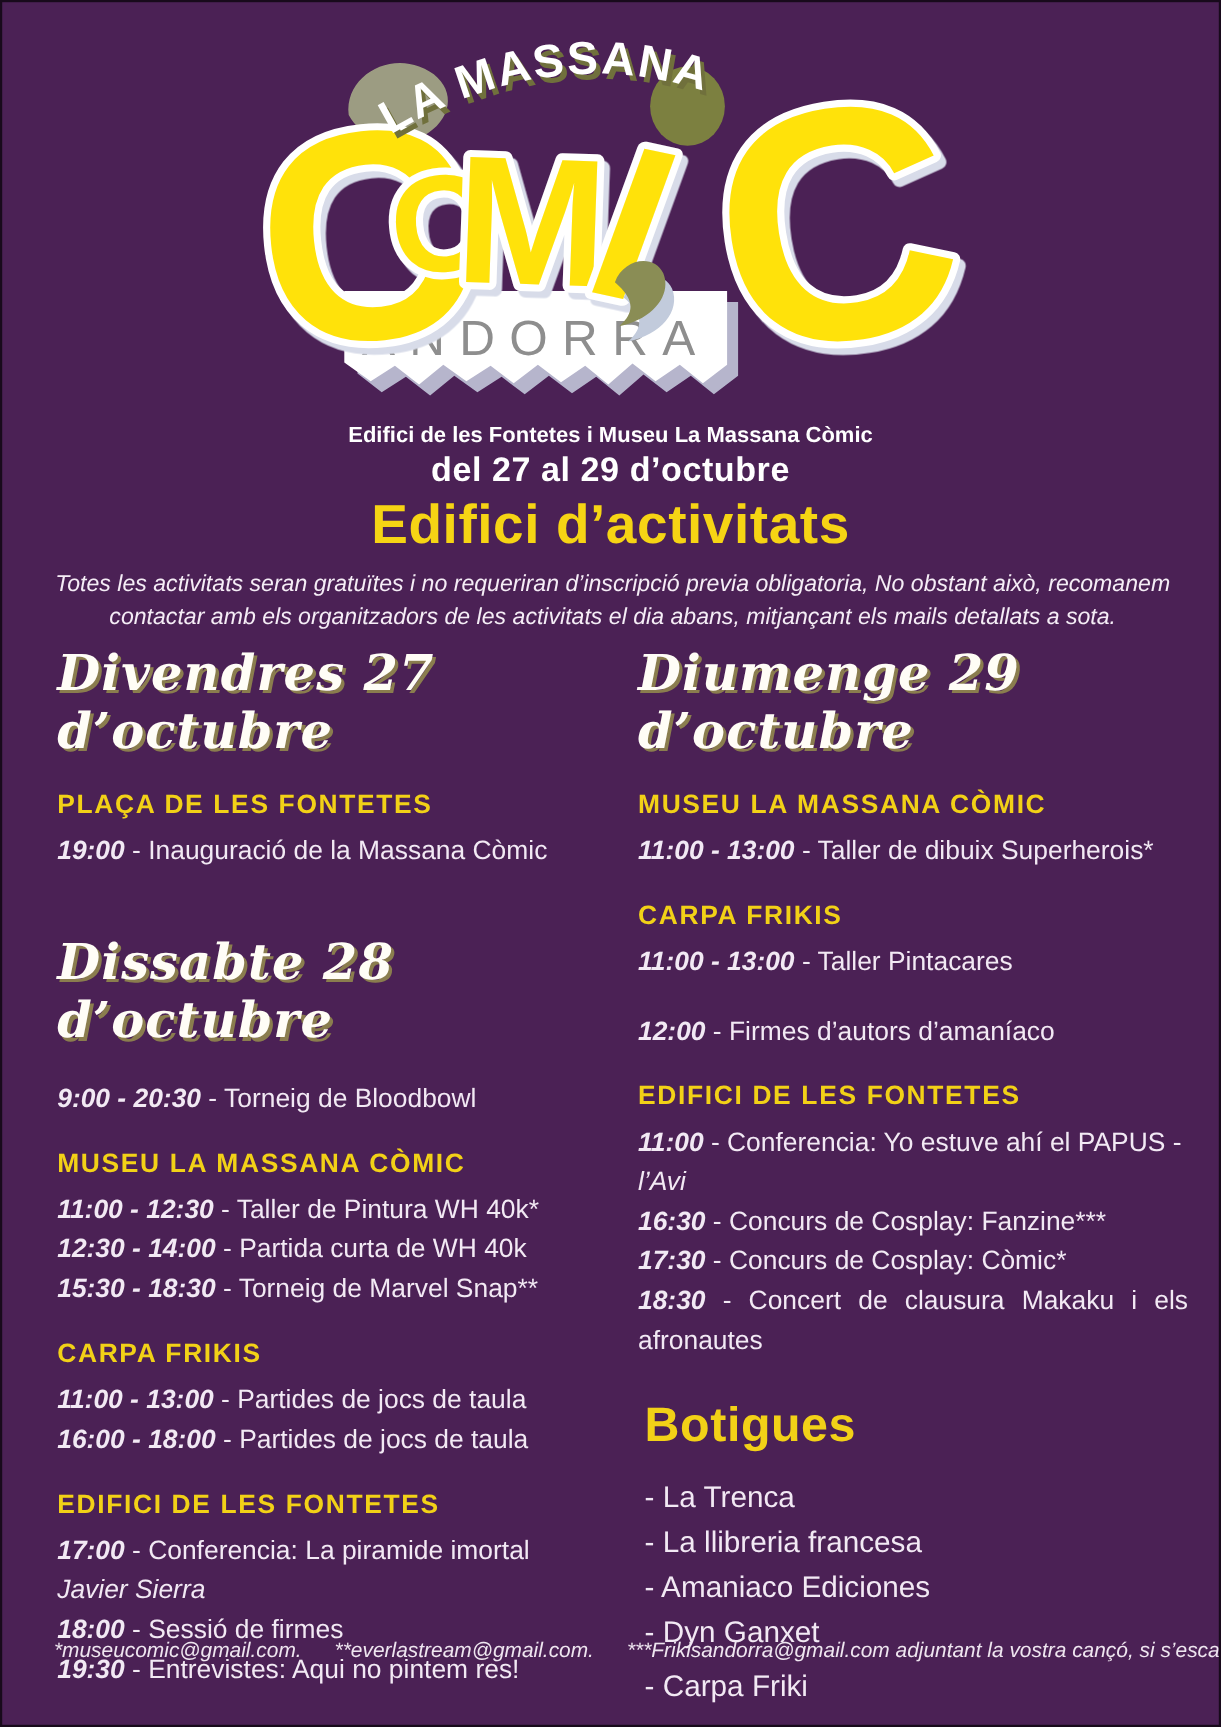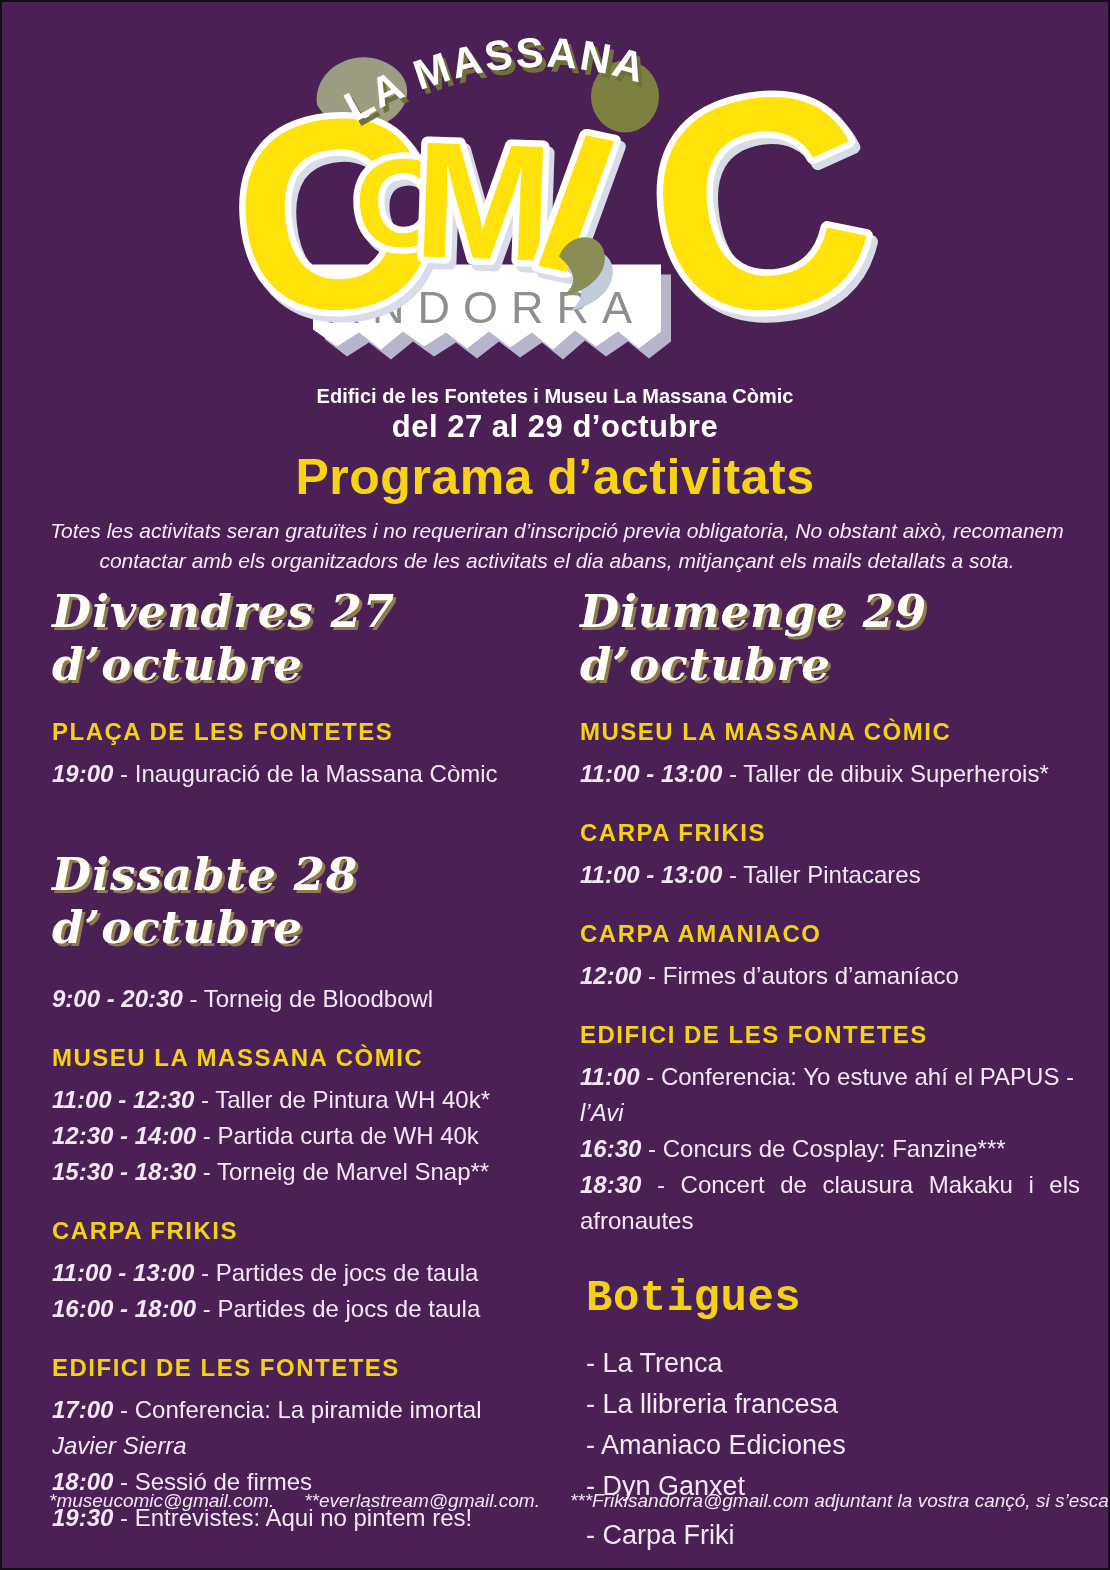--- a/index.html
+++ b/index.html
@@ -39,21 +39,21 @@
   .venue:first-of-type{margin-top:6px;}
   .venue-name{font-weight:bold;font-size:24px;color:var(--yellow);
     letter-spacing:1.5px;margin-bottom:10px;}
   .event,.event-note{font-size:24px;line-height:36px;color:var(--text);}
   .ev-time{font-weight:bold;font-style:italic;}
   .event-note{font-style:italic;}
   .event.justify{text-align:justify;}
   
   .shops{margin-top:34px;}
   .shops-title{font-weight:bold;font-size:44px;color:var(--yellow);
-    margin:16px 0 20px 6px;letter-spacing:.5px;font-family:Liberation Mono, monospace;}
+    margin:16px 0 20px 6px;letter-spacing:.5px;}
   .shop-item{font-size:27px;line-height:41px;color:var(--text);padding-left:6px;}
   .shop-item:last-child{margin-top:8px;}
   
   .footer{position:absolute;left:47px;top:1488px;width:1035px;display:flex;gap:30px;
     font-style:italic;font-size:19px;color:#efe6f0;white-space:nowrap;}
 </style>
 </head>
 <body>
 
 <div class="poster">
@@ -86,21 +86,21 @@
     <text transform="translate(4,5)" font-family="Liberation Sans, sans-serif" font-weight="bold" font-size="42" letter-spacing="2" fill="#70703c">
       <textPath href="#arcpath">LA MASSANA</textPath>
     </text>
     <text font-family="Liberation Sans, sans-serif" font-weight="bold" font-size="42" letter-spacing="2" fill="#ffffff">
       <textPath href="#arcpath">LA MASSANA</textPath>
     </text>
   </svg>
 
   <div class="venue-line">Edifici de les Fontetes i Museu La Massana Còmic</div>
   <div class="dates-line">del 27 al 29 d’octubre</div>
-  <div class="page-title">Programa d’activitats</div>
+  <div class="page-title">Edifici d’activitats</div>
   <div class="intro">Totes les activitats seran gratuïtes i no requeriran d’inscripció previa obligatoria, No obstant això, recomanem contactar amb els organitzadors de les activitats el dia abans, mitjançant els mails detallats a sota.</div>
 
   <div class="col col-left" id="col-left">
       <div class="day-section">
         <div class="day-title">Divendres 27 d’octubre</div>
         <div class="venue">
           <div class="venue-name">PLAÇA DE LES FONTETES</div>
           <div class="event"><span class="ev-time">19:00</span> - <span class="ev-desc">Inauguració de la Massana Còmic</span></div>
         </div>
       </div>
@@ -134,27 +134,27 @@
         <div class="day-title">Diumenge 29 d’octubre</div>
         <div class="venue">
           <div class="venue-name">MUSEU LA MASSANA CÒMIC</div>
           <div class="event"><span class="ev-time">11:00 - 13:00</span> - <span class="ev-desc">Taller de dibuix Superherois*</span></div>
         </div>
         <div class="venue">
           <div class="venue-name">CARPA FRIKIS</div>
           <div class="event"><span class="ev-time">11:00 - 13:00</span> - <span class="ev-desc">Taller Pintacares</span></div>
         </div>
         <div class="venue">
-          <div class="venue-name">CARPA AMANIACO</div>
           <div class="event"><span class="ev-time">12:00</span> - <span class="ev-desc">Firmes d’autors d’amaníaco</span></div>
         </div>
         <div class="venue">
           <div class="venue-name">EDIFICI DE LES FONTETES</div>
           <div class="event"><span class="ev-time">11:00</span> - <span class="ev-desc">Conferencia: Yo estuve ahí el PAPUS - </span><span class="event-note" style="display: inline;">l’Avi</span></div>
           <div class="event"><span class="ev-time">16:30</span> - <span class="ev-desc">Concurs de Cosplay: Fanzine***</span></div>
+          <div class="event"><span class="ev-time">17:30</span> - <span class="ev-desc">Concurs de Cosplay: Còmic*</span></div>
           <div class="event justify"><span class="ev-time">18:30</span> - <span class="ev-desc">Concert de clausura Makaku i els afronautes</span></div>
         </div>
       </div>
       <div class="shops">
         <div class="shops-title">Botigues</div>
         <div class="shop-item">- La Trenca</div>
         <div class="shop-item">- La llibreria francesa</div>
         <div class="shop-item">- Amaniaco Ediciones</div>
         <div class="shop-item">- Dyn Ganxet</div>
         <div class="shop-item">- Carpa Friki</div>

